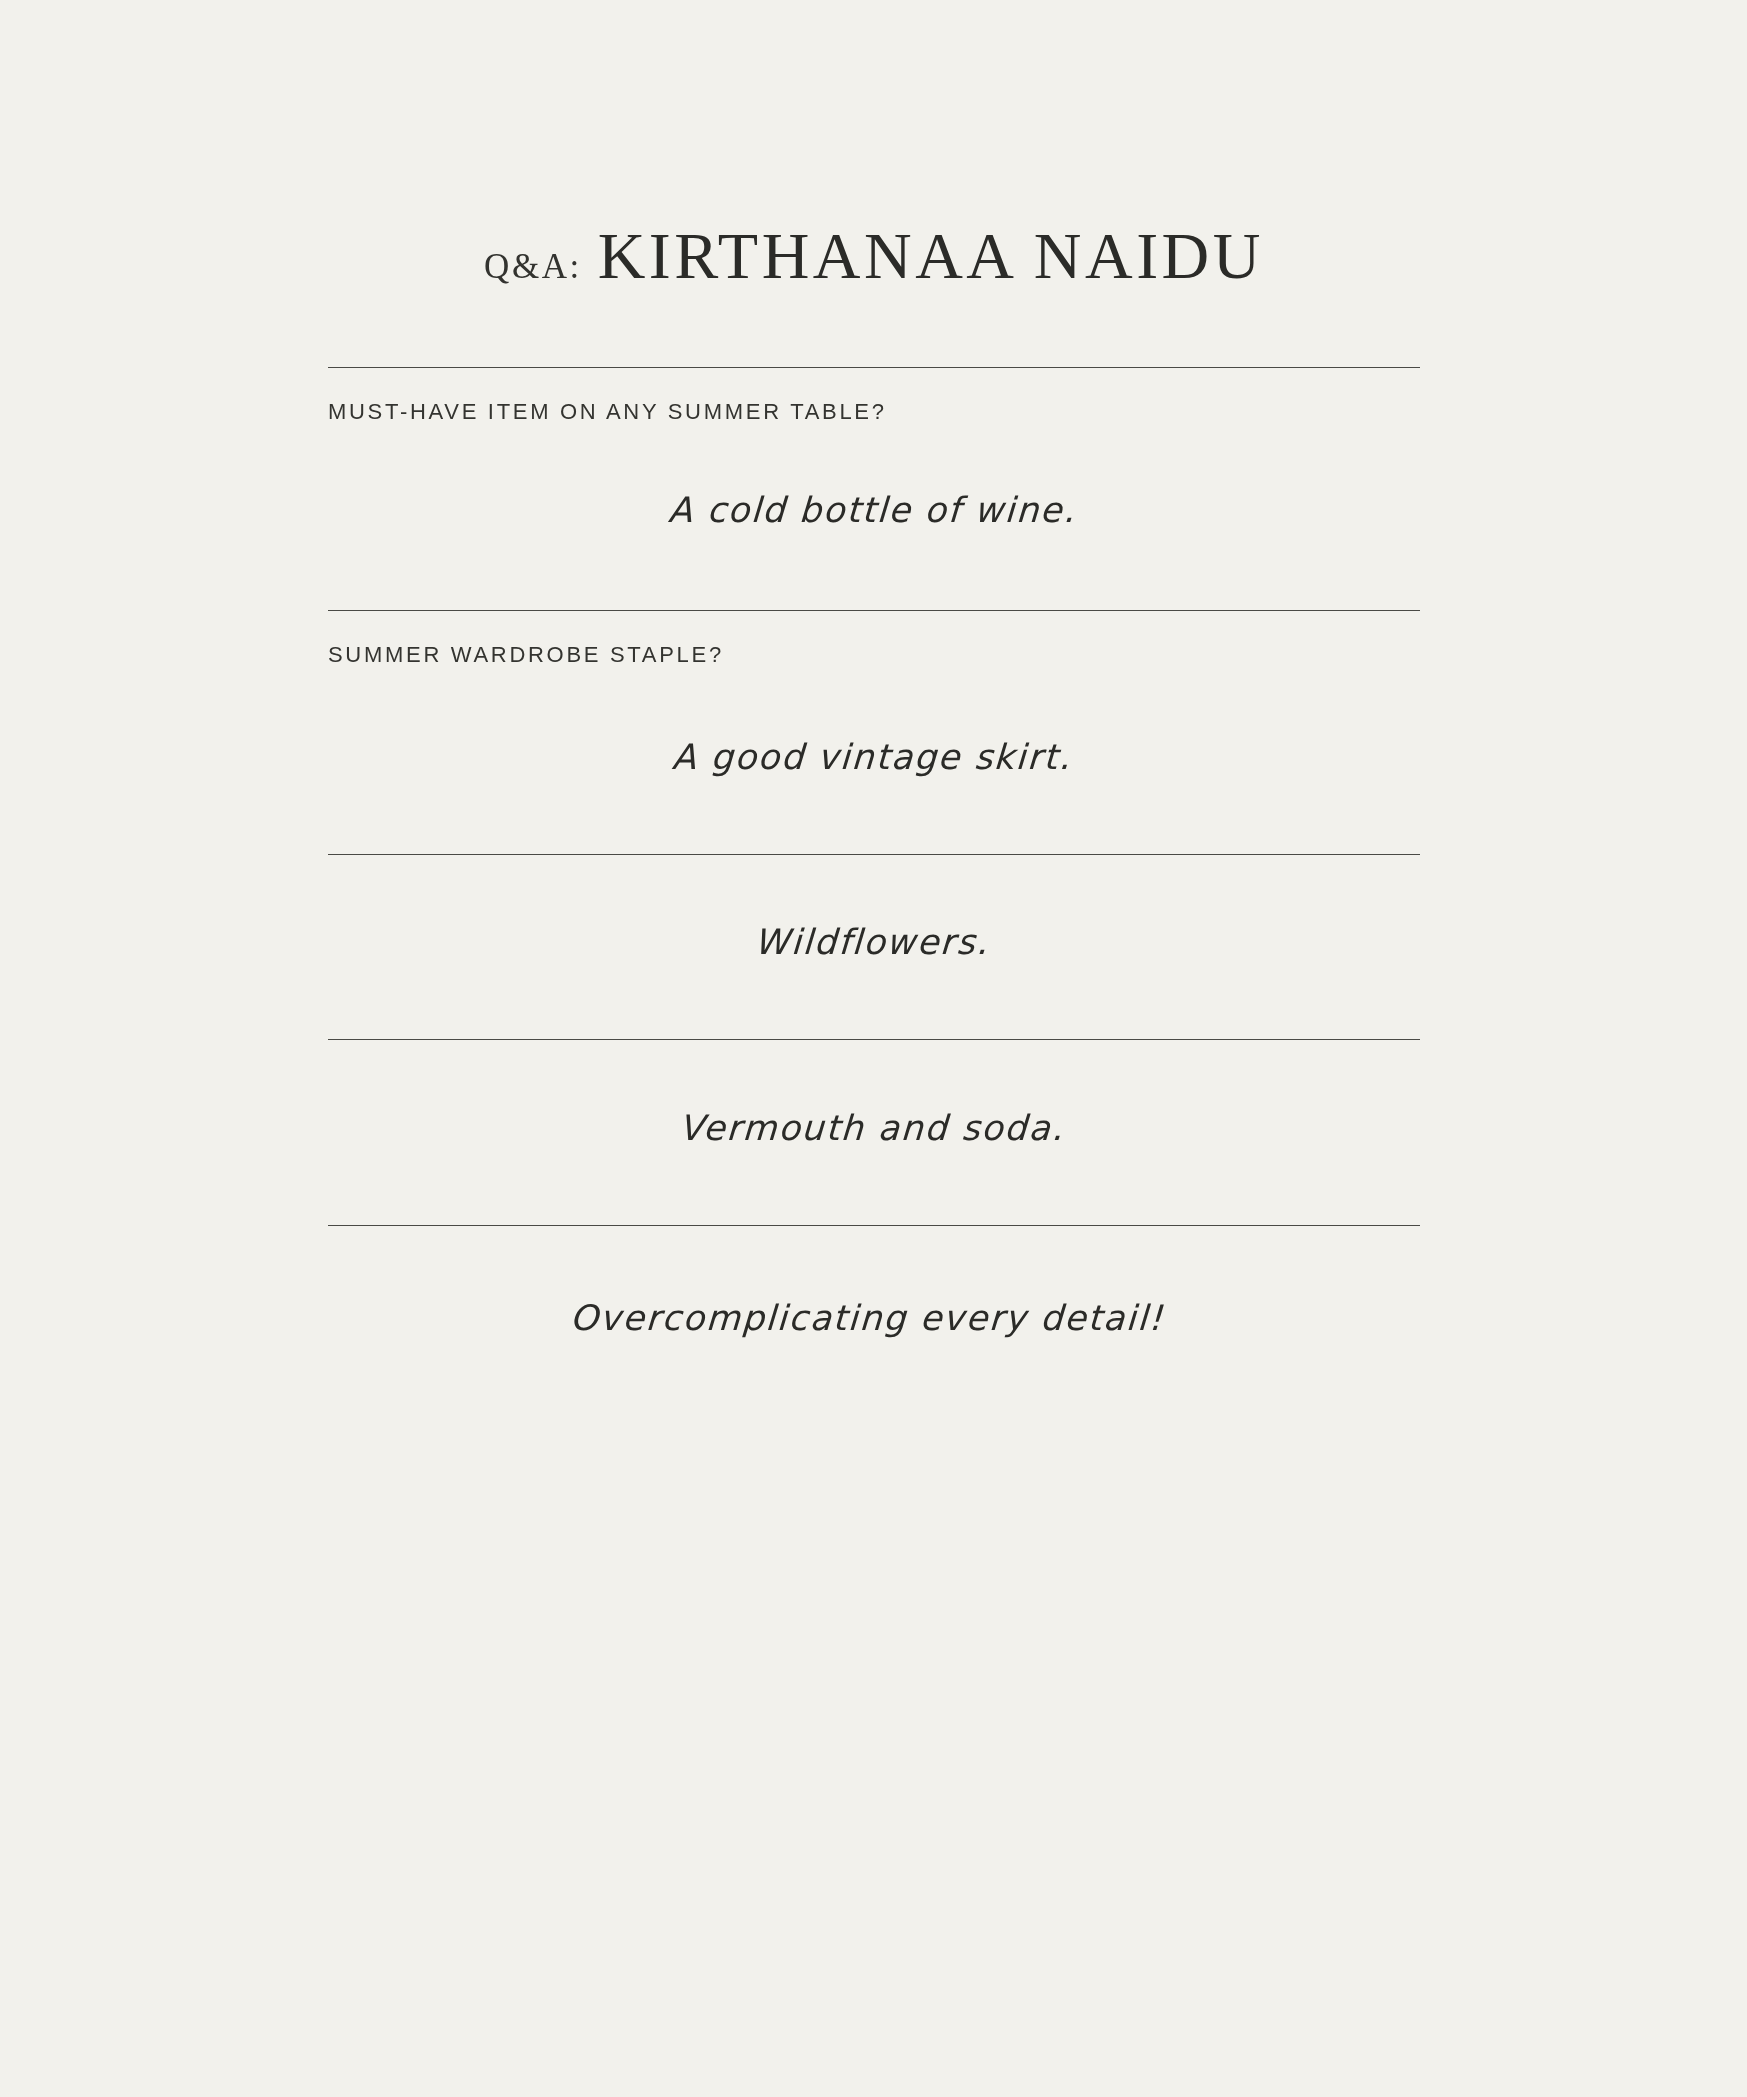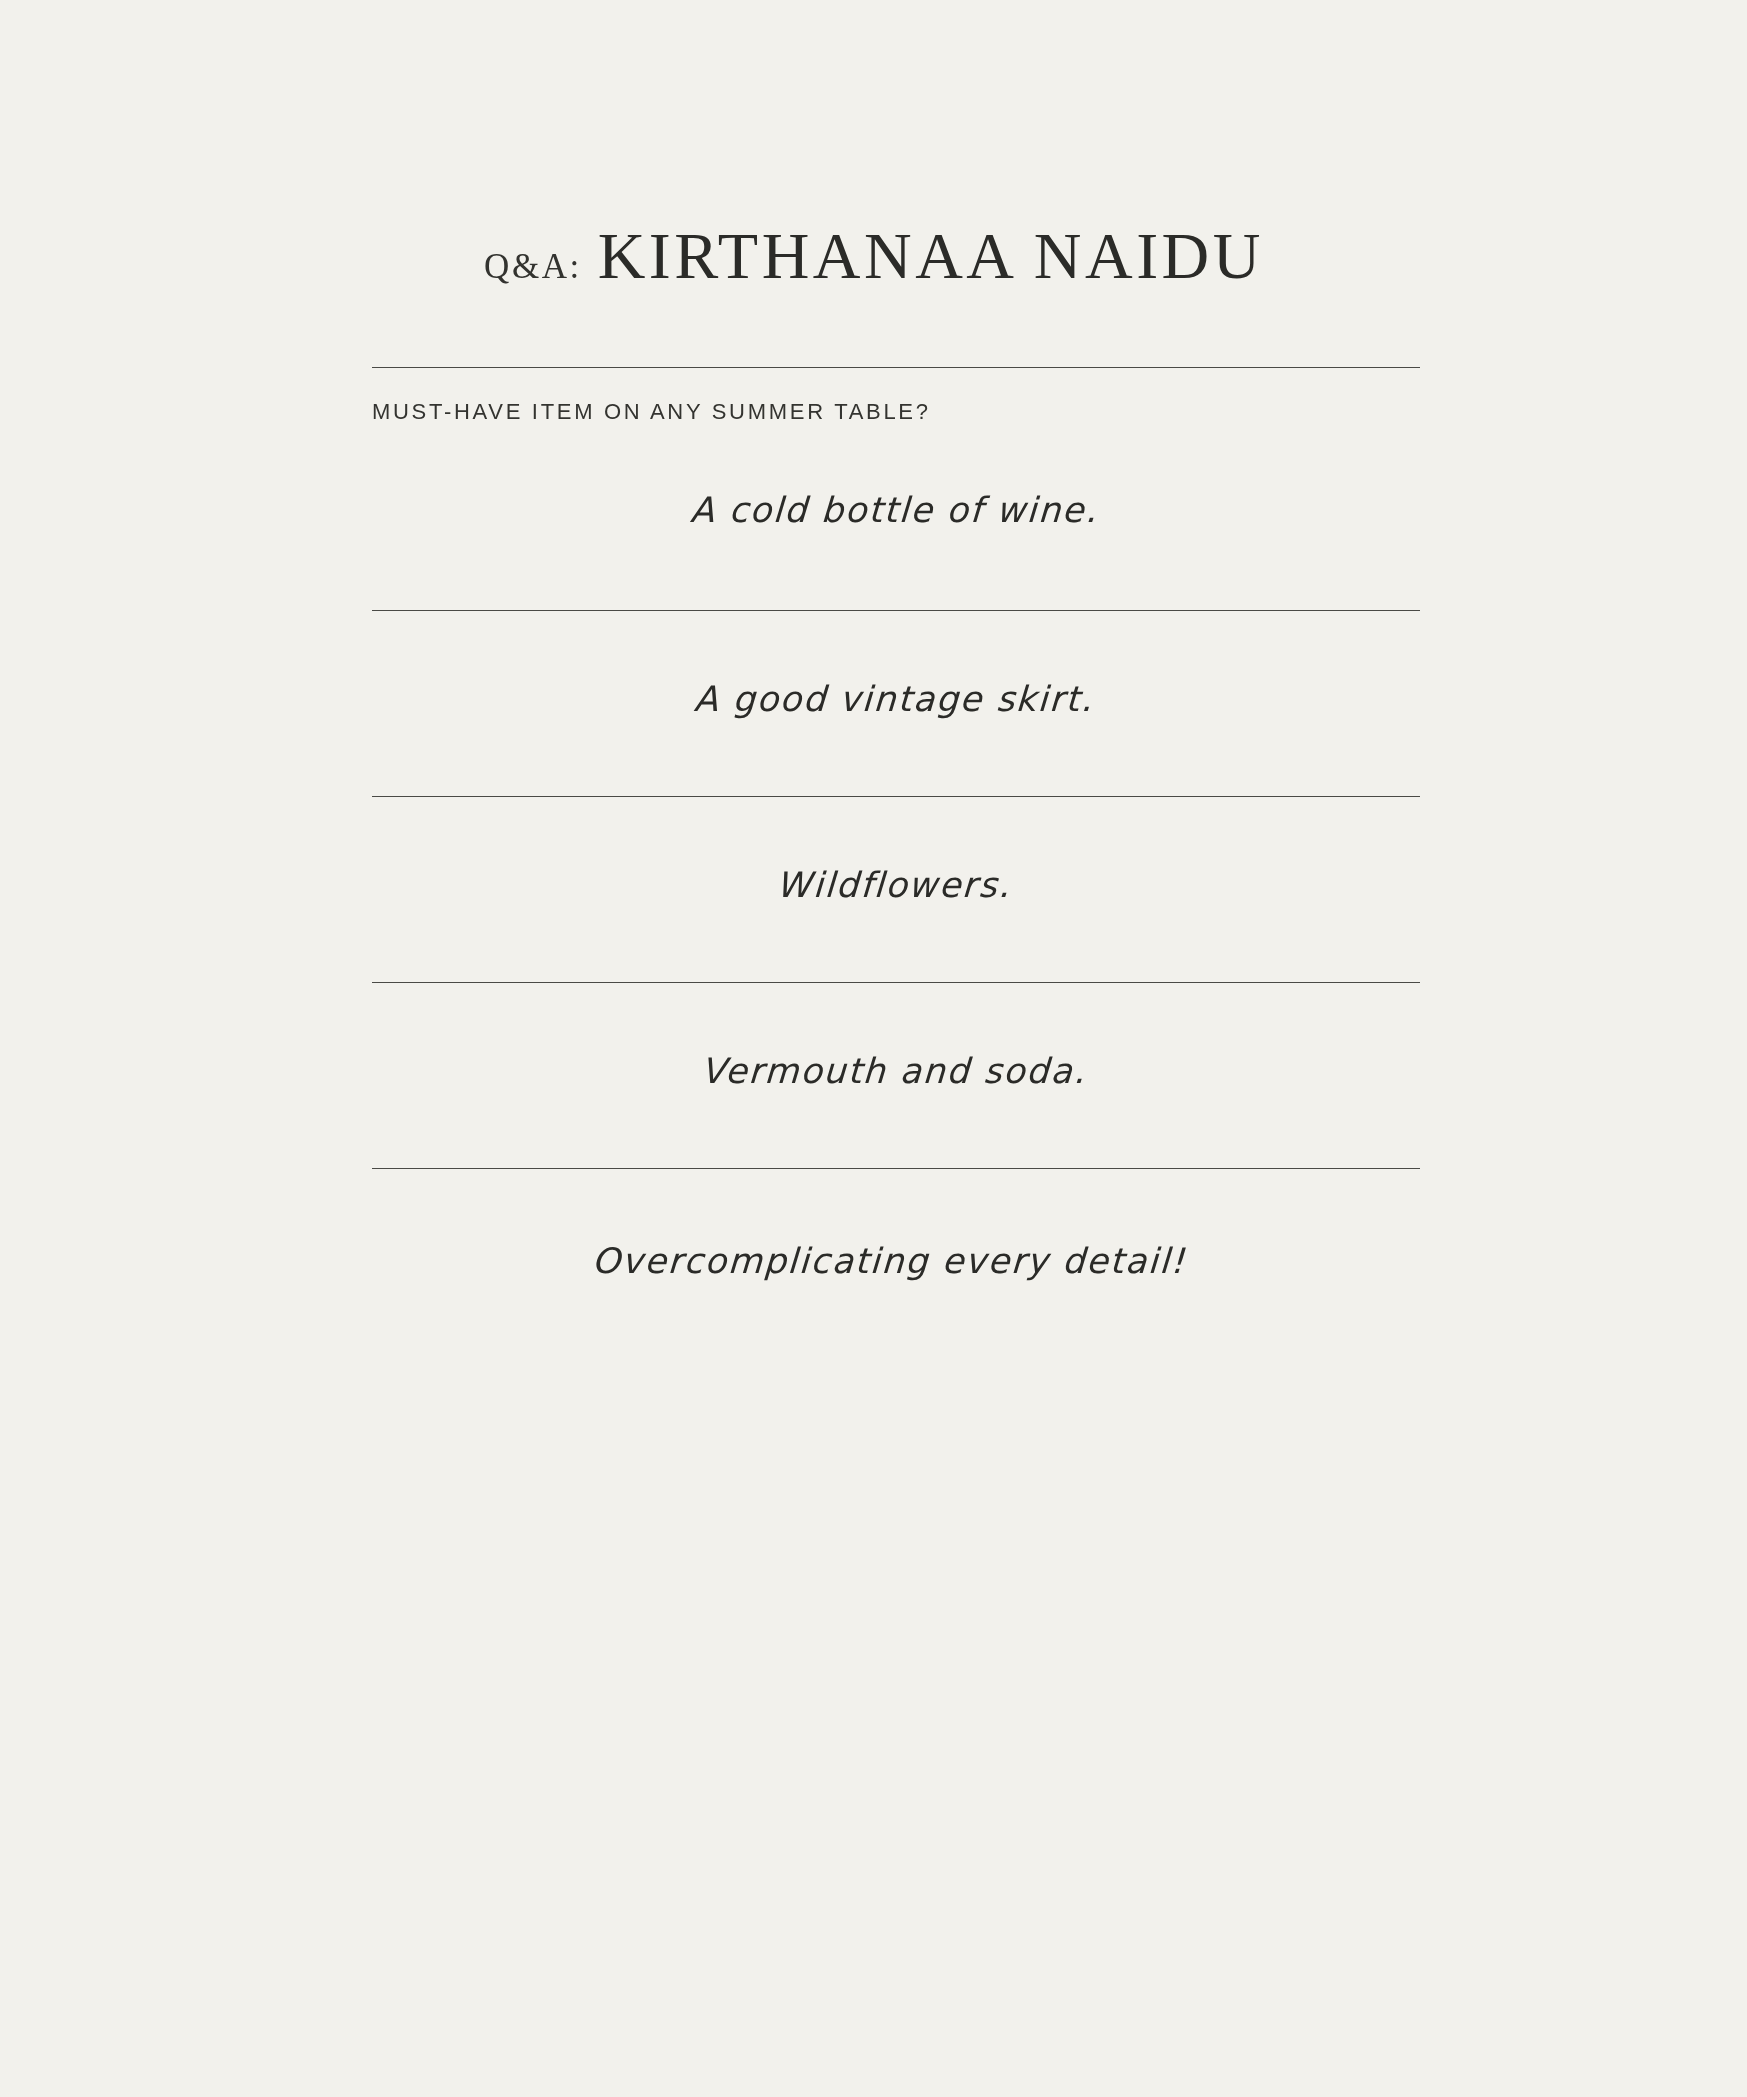--- a/index.html
+++ b/index.html
@@ -49,21 +49,20 @@
 
   
   .qa-list {
     position: absolute;
     top: 367px;
     left: 328px;
     width: 1092px;
   }
   .qa-item {
     position: relative;
-    margin-left: 44px;
   }
   .qa-rule {
     height: 0.9px;
     background: #4a4a45;
     width: 100%;
   }
   .qa-question {
     font-family: "Liberation Sans", sans-serif;
     font-size: 22px;
     letter-spacing: 2.7px;
@@ -99,20 +98,21 @@
   <div class="qa-list">
 
     <div class="qa-item">
       <div class="qa-rule"></div>
       <div class="qa-question">MUST-HAVE ITEM ON ANY SUMMER TABLE?</div>
       <div class="qa-answer">A cold bottle of wine.</div>
     </div>
 
     <div class="qa-item">
       <div class="qa-rule"></div>
+      <div class="qa-question">SUMMER WARDROBE STAPLE?</div>
       <div class="qa-answer">A good vintage skirt.</div>
     </div>
 
     <div class="qa-item">
       <div class="qa-rule"></div>
       <div class="qa-answer">Wildflowers.</div>
     </div>
 
     <div class="qa-item">
       <div class="qa-rule"></div>

